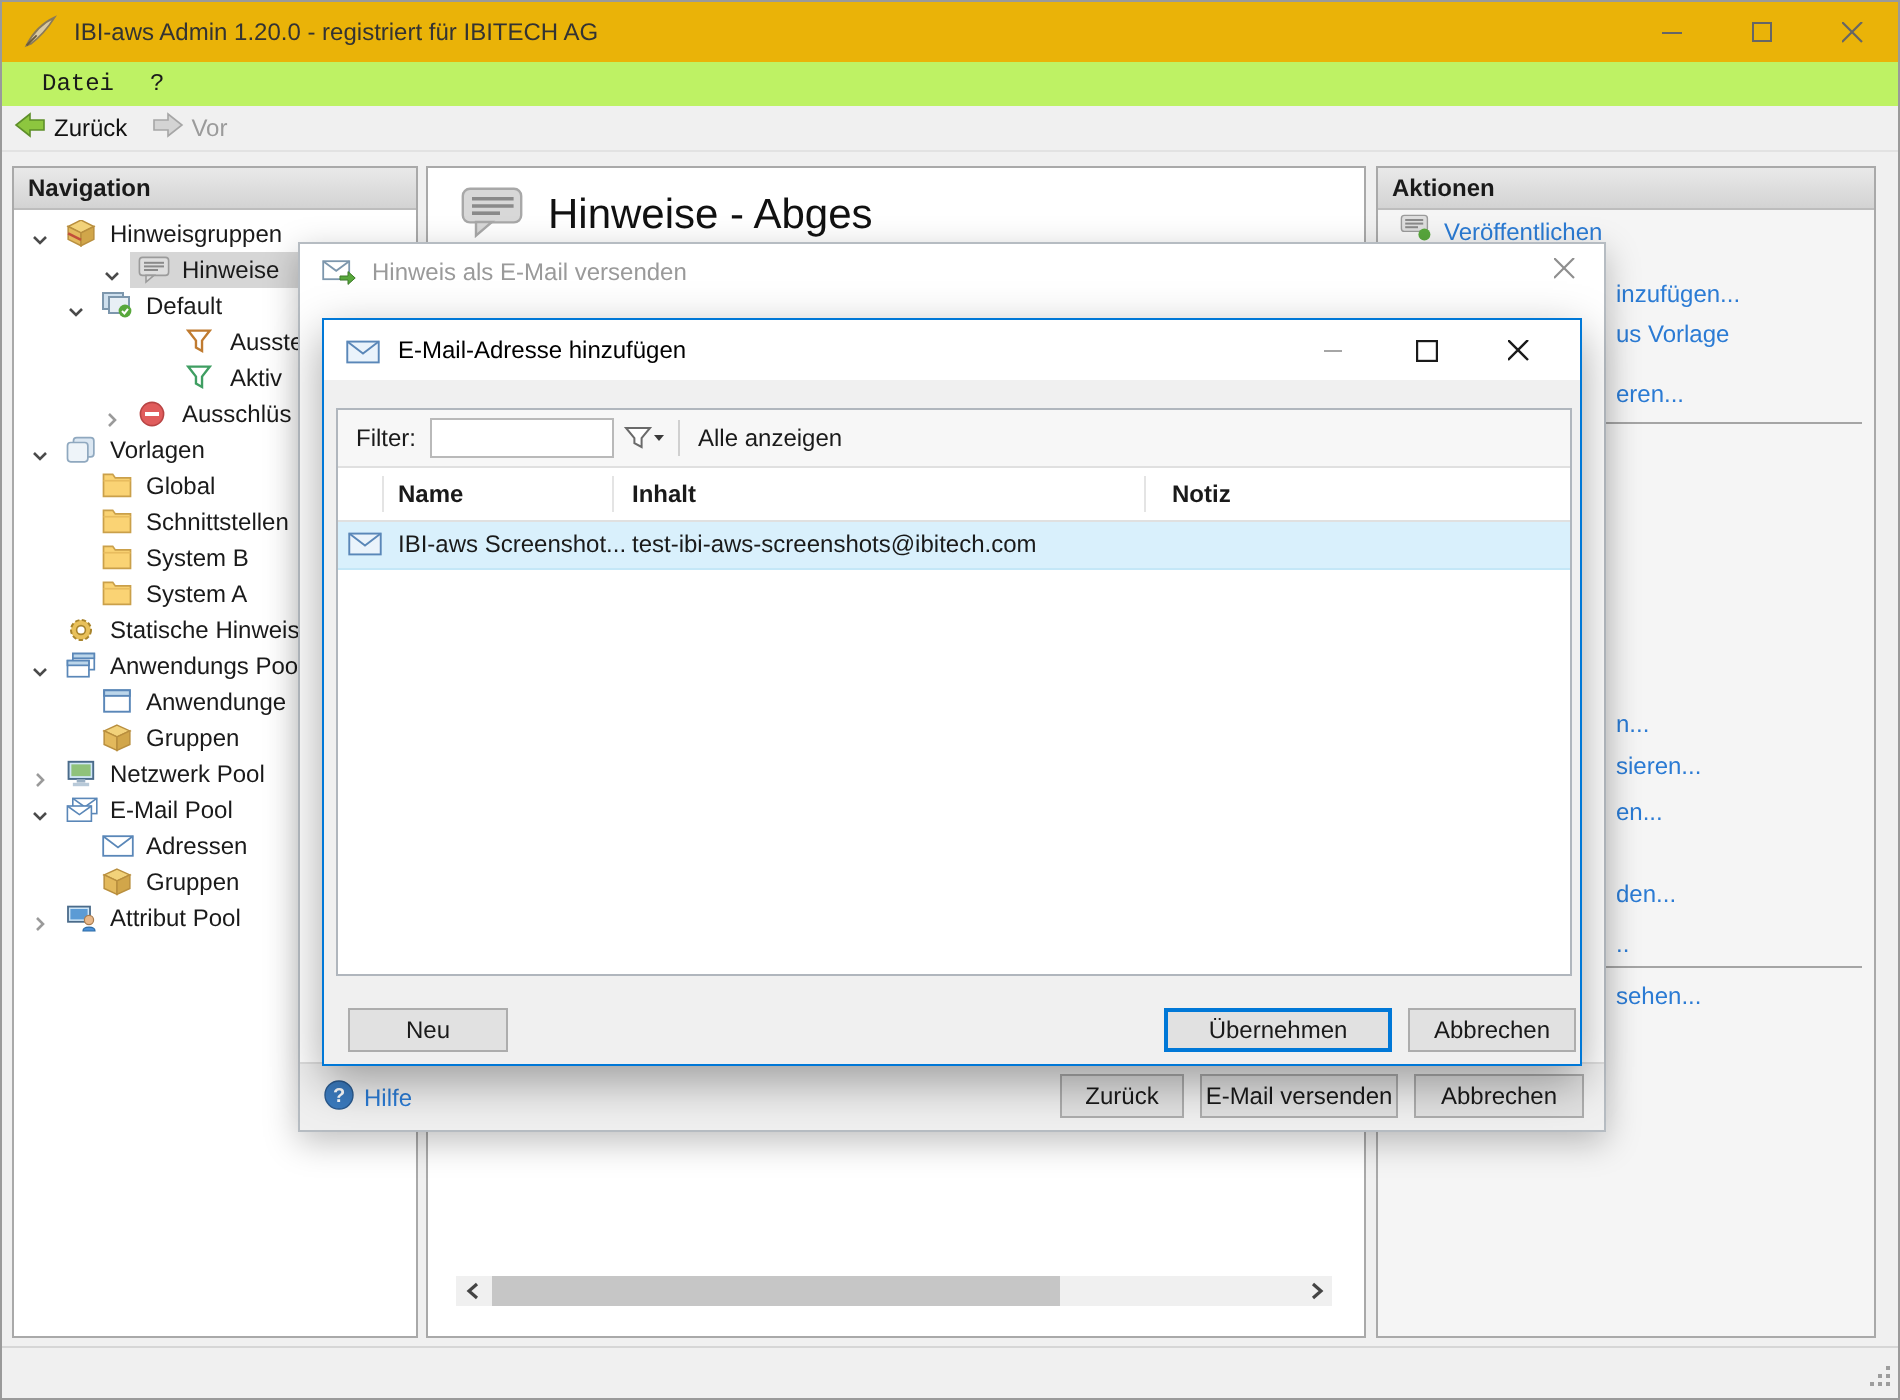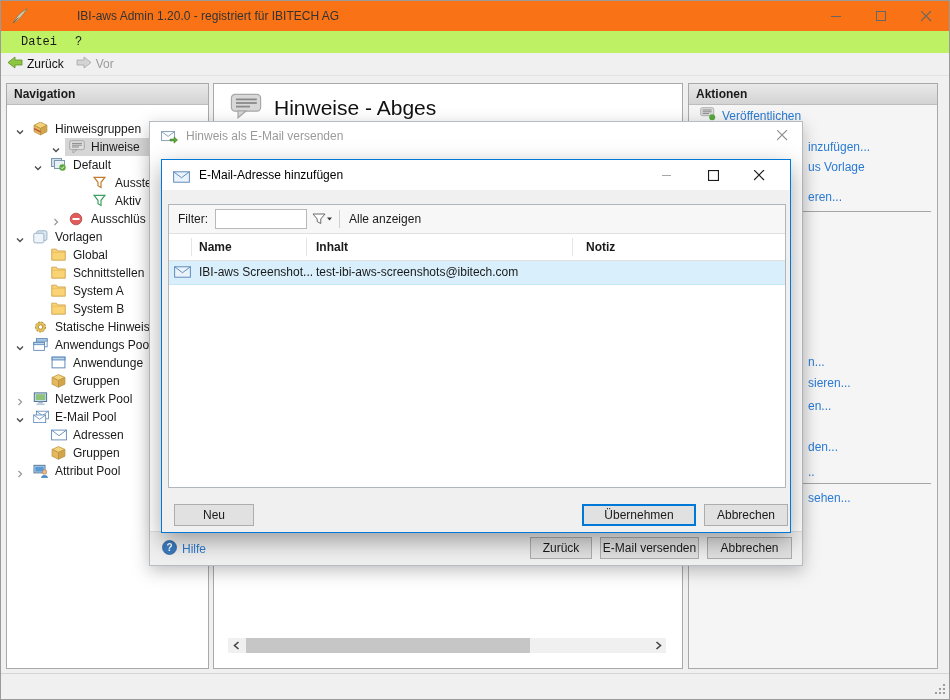--- a/index.html
+++ b/index.html
@@ -1,38 +1,38 @@
 <!DOCTYPE html>
 <html><head>
 <meta charset="utf-8">
 <style>
   html,body{margin:0;padding:0;background:#ffffff;font-family:"Liberation Sans",sans-serif;}
   .window{position:relative;width:950px;height:700px;box-sizing:border-box;border:1px solid #9a9a9a;background:#f0f0f0;overflow:hidden;}
   
-  .titlebar{position:absolute;left:0;top:0;right:0;height:30px;background:#f97316;display:flex;align-items:center;gap:40px;}
+  .titlebar{position:absolute;left:0;top:0;right:0;height:30px;background:#eab308;display:flex;align-items:center;}
   .titlebar .appicon{margin:0 8px 0 10px;width:18px;height:18px;flex:0 0 auto;}
   .titlebar .title{font-size:12px;color:#333;}
   .win-controls{margin-left:auto;display:flex;height:100%;}
   .wc{width:45px;display:flex;align-items:center;justify-content:center;color:#666;cursor:default;}
   
   .menubar{position:absolute;left:0;top:30px;right:0;height:22px;background:#bef264;display:flex;align-items:center;font-family:Liberation Mono, monospace;}
   .menu-item{font-size:12px;color:#1a1a1a;padding:0 9px;}
   .menu-item:first-child{padding-left:20px;}
   .toolbar{position:absolute;left:0;top:52px;right:0;height:22px;background:#f0f0f0;display:flex;align-items:center;border-bottom:1px solid #e2e2e2;}
   .tbtn{display:flex;align-items:center;gap:4px;font-size:12px;padding:0 6px;}
   .tbtn.back{color:#111;}
   .tbtn.fwd{color:#9b9b9b;}
   
   .panel{position:absolute;top:82px;height:586px;background:#fff;border:1px solid #a9a9a9;box-sizing:border-box;}
   .panel-nav{left:5px;width:203px;}
   .panel-center{left:212px;width:470px;}
   .panel-actions{left:687px;width:250px;background:#f5f5f5;}
   .panel-hdr{height:20px;background:linear-gradient(#e9e9e9,#d3d3d3);border-bottom:1px solid #bdbdbd;font-size:12px;font-weight:bold;color:#1a1a1a;line-height:20px;padding-left:7px;}
   
-  .tree{padding-top:15px;}
+  .tree{padding-top:3px;}
   .ti{position:relative;height:18px;line-height:18px;font-size:12px;color:#1a1a1a;white-space:nowrap;}
   .ti .chev{position:absolute;top:4px;width:10px;height:10px;}
   .ti .tic{position:absolute;top:2px;width:16px;height:14px;}
   .ti .tl{position:absolute;top:0;}
   .lv0 .chev{left:8px}.lv0 .tic{left:26px}.lv0 .tl{left:48px}
   .lv1 .chev{left:26px}.lv1 .tic{left:44px}.lv1 .tl{left:66px}
   .lv2 .chev{left:44px}.lv2 .tic{left:62px}.lv2 .tl{left:84px}
   .lv3 .tic{left:86px}.lv3 .tl{left:108px}
   .ti.sel{background:linear-gradient(to right,transparent 58px,#d6d6d6 58px);}
   
@@ -226,29 +226,29 @@
               <path d="M0.7,4 h12.6" stroke="#e8bc5e" stroke-width="0.8"></path>
             </svg></span>
         <span class="tl">Schnittstellen</span>
       </div>
 
       <div class="ti lv1">
         <span class="tic"><svg width="15" height="13" viewBox="0 0 14 12">
               <path d="M0.7,1 h4.3 l1.2,1.7 h7.1 v8.6 h-12.6 z" fill="#fad374" stroke="#caa04a" stroke-width="0.8"></path>
               <path d="M0.7,4 h12.6" stroke="#e8bc5e" stroke-width="0.8"></path>
             </svg></span>
-        <span class="tl">System A</span>
+        <span class="tl">System B</span>
       </div>
 
       <div class="ti lv1">
         <span class="tic"><svg width="15" height="13" viewBox="0 0 14 12">
               <path d="M0.7,1 h4.3 l1.2,1.7 h7.1 v8.6 h-12.6 z" fill="#fad374" stroke="#caa04a" stroke-width="0.8"></path>
               <path d="M0.7,4 h12.6" stroke="#e8bc5e" stroke-width="0.8"></path>
             </svg></span>
-        <span class="tl">System B</span>
+        <span class="tl">System A</span>
       </div>
 
       <div class="ti lv0">
         <span class="tic"><svg width="15" height="14" viewBox="0 0 14 14">
               <circle cx="7" cy="7" r="5" fill="#e8c05a" stroke="#a8842c" stroke-width="1" stroke-dasharray="2.2 1.2"></circle>
               <circle cx="7" cy="7" r="2.2" fill="#fff" stroke="#a8842c" stroke-width="0.8"></circle>
             </svg></span>
         <span class="tl">Statische Hinweis</span>
       </div>
 

